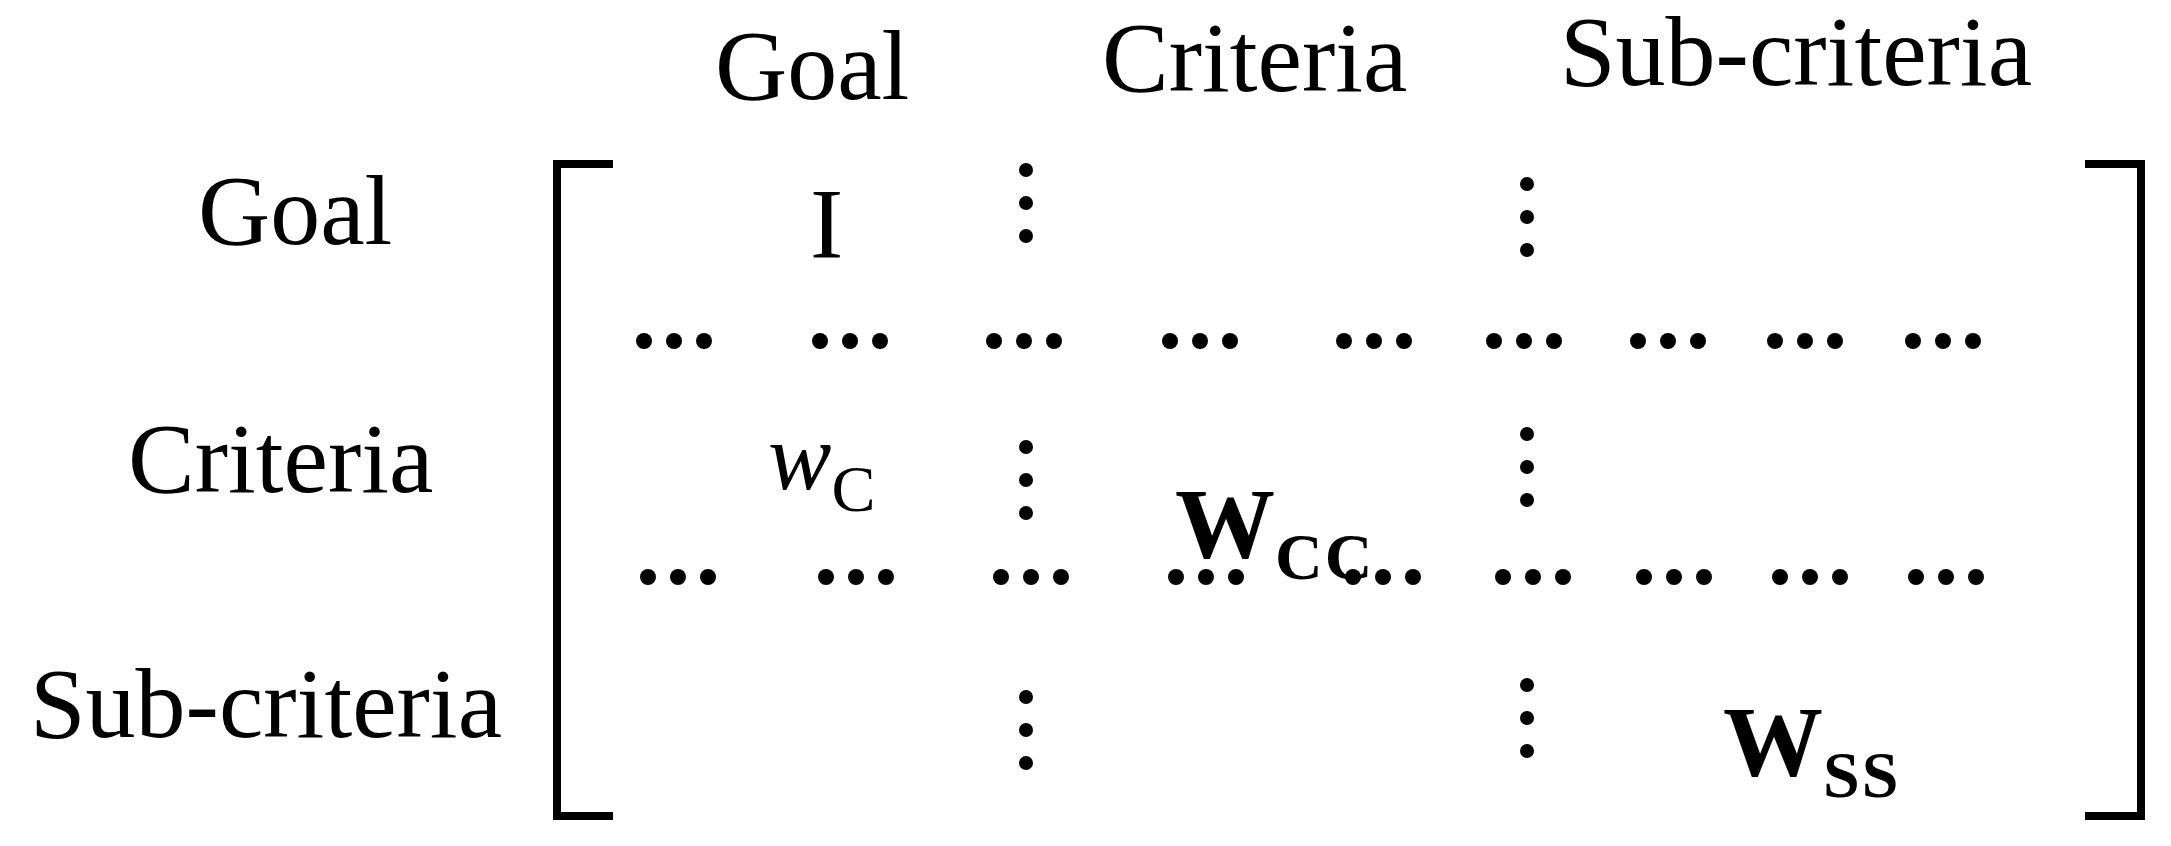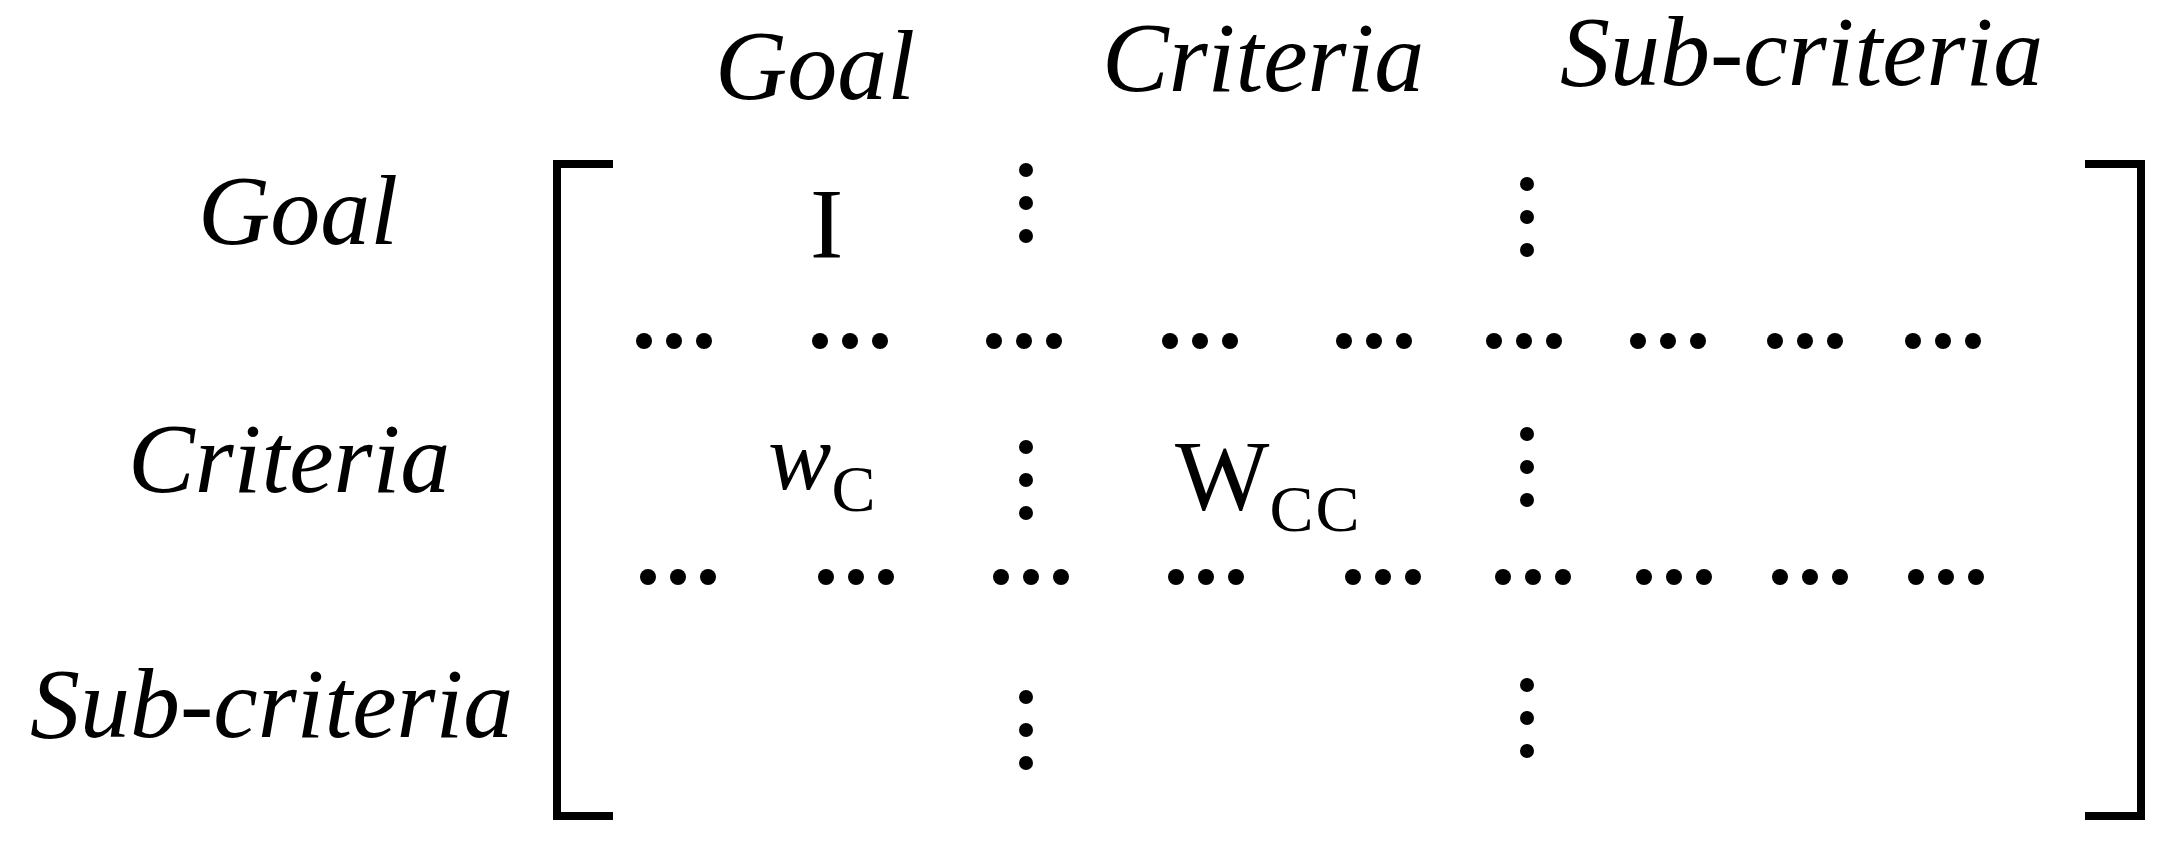--- a/index.html
+++ b/index.html
@@ -4,27 +4,27 @@
 <title>Figure</title>
 <style>
   html,body{margin:0;padding:0;background:#ffffff;}
   .canvas{
     position:relative;width:2171px;height:846px;background:#ffffff;
     font-family:"Liberation Serif","DejaVu Serif",serif;color:#000;
     overflow:hidden;
   }
   .txt{
     position:absolute;font-size:100px;line-height:1;white-space:nowrap;
-    letter-spacing:0px;color:#000;font-style:italic;
+    letter-spacing:0px;color:#000;
   }
   .cell{position:absolute;font-size:100px;line-height:1;white-space:nowrap;color:#000;}
   .cell .base{display:inline-block;}
   .cell .sub{font-size:66px;vertical-align:-22px;letter-spacing:2px;}
   .it .base{font-style:italic;}
-  .bold{font-weight:normal;}
+  .bold{font-weight:bold;margin-top:48px;}
   .bracket{position:absolute;top:160px;height:644px;width:52px;}
   .bracket.lb{left:553px;border-left:8px solid #000;border-top:8px solid #000;border-bottom:8px solid #000;}
   .bracket.rb{left:2085px;border-right:8px solid #000;border-top:8px solid #000;border-bottom:8px solid #000;}
   
   .vdots{position:absolute;width:14px;height:14px;border-radius:50%;background:#000;
          box-shadow:0 33px 0 #000, 0 66px 0 #000;}
   
   .hdots{position:absolute;width:16px;height:16px;border-radius:50%;background:#000;
          box-shadow:30px 0 0 #000, 60px 0 0 #000;}
 </style>
@@ -50,20 +50,23 @@
 
   <div class="cell it" style="left:768px;top:410px;font-size:95px">
     <span class="base">w</span><span class="sub">C</span>
   </div>
 
   <div class="cell bold" style="left:1175px;top:426px">
     <span class="base">W</span><span class="sub">CC</span>
   </div>
 
 
+  <div class="cell bold" style="left:1723px;top:644px">
+    <span class="base">W</span><span class="sub">SS</span>
+  </div>
 
   <div class="vdots" style="left:1019px;top:163px"></div>
   <div class="vdots" style="left:1520px;top:177px"></div>
   <div class="vdots" style="left:1019px;top:440px"></div>
   <div class="vdots" style="left:1520px;top:427px"></div>
   <div class="vdots" style="left:1019px;top:690px"></div>
   <div class="vdots" style="left:1520px;top:678px"></div>
 
   <div>
     <div class="hdots" style="left:636px;top:333px"></div>

